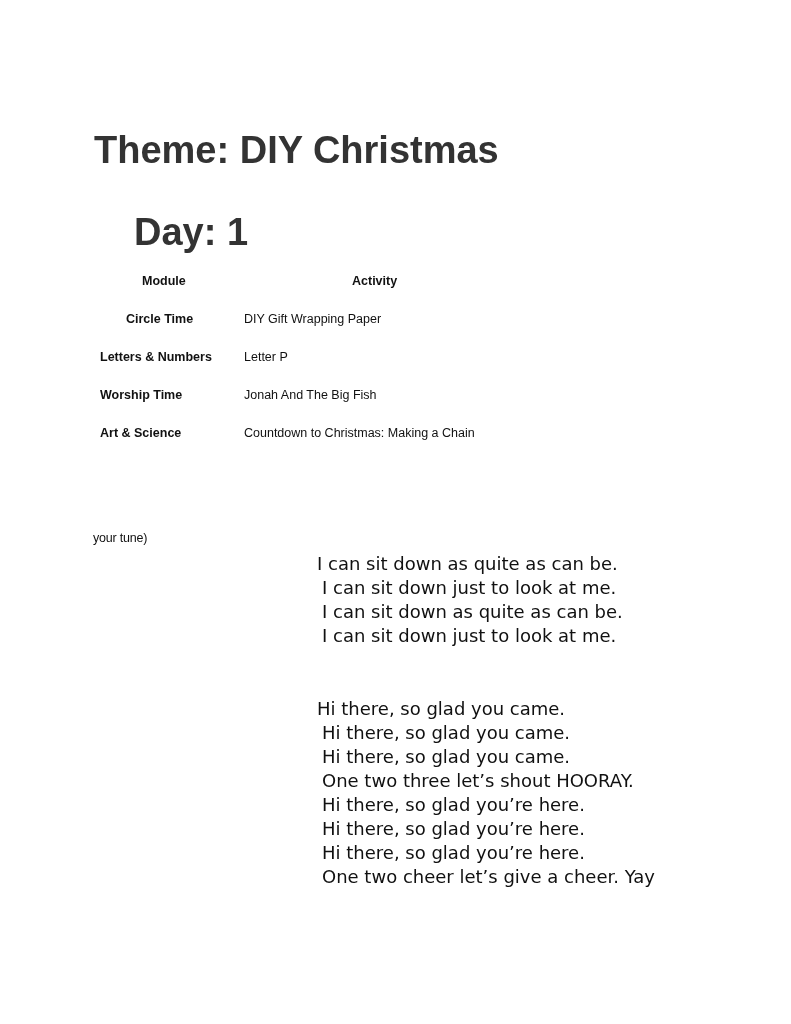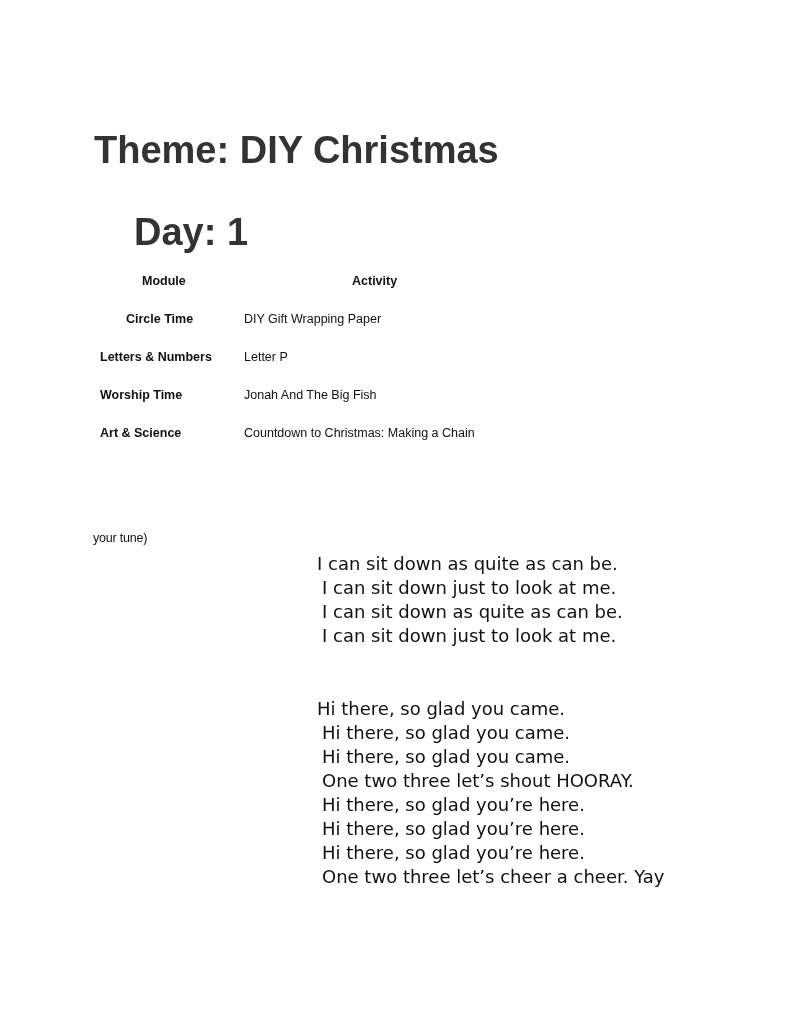--- a/index.html
+++ b/index.html
@@ -61,15 +61,15 @@
 
 
   <div>
     <div class="lyric" style="left:317px; top:700px;">Hi there, so glad you came.</div>
     <div class="lyric" style="left:322px; top:724px;">Hi there, so glad you came.</div>
     <div class="lyric" style="left:322px; top:748px;">Hi there, so glad you came.</div>
     <div class="lyric" style="left:322px; top:772px;">One two three let’s shout HOORAY.</div>
     <div class="lyric" style="left:322px; top:796px;">Hi there, so glad you’re here.</div>
     <div class="lyric" style="left:322px; top:820px;">Hi there, so glad you’re here.</div>
     <div class="lyric" style="left:322px; top:844px;">Hi there, so glad you’re here.</div>
-    <div class="lyric" style="left:322px; top:868px;">One two three let’s cheer a cheer. Yay</div>
+    <div class="lyric" style="left:322px; top:868px;">One two cheer let’s give a cheer. Yay</div>
   </div>
 </div>
 
 </body></html>

